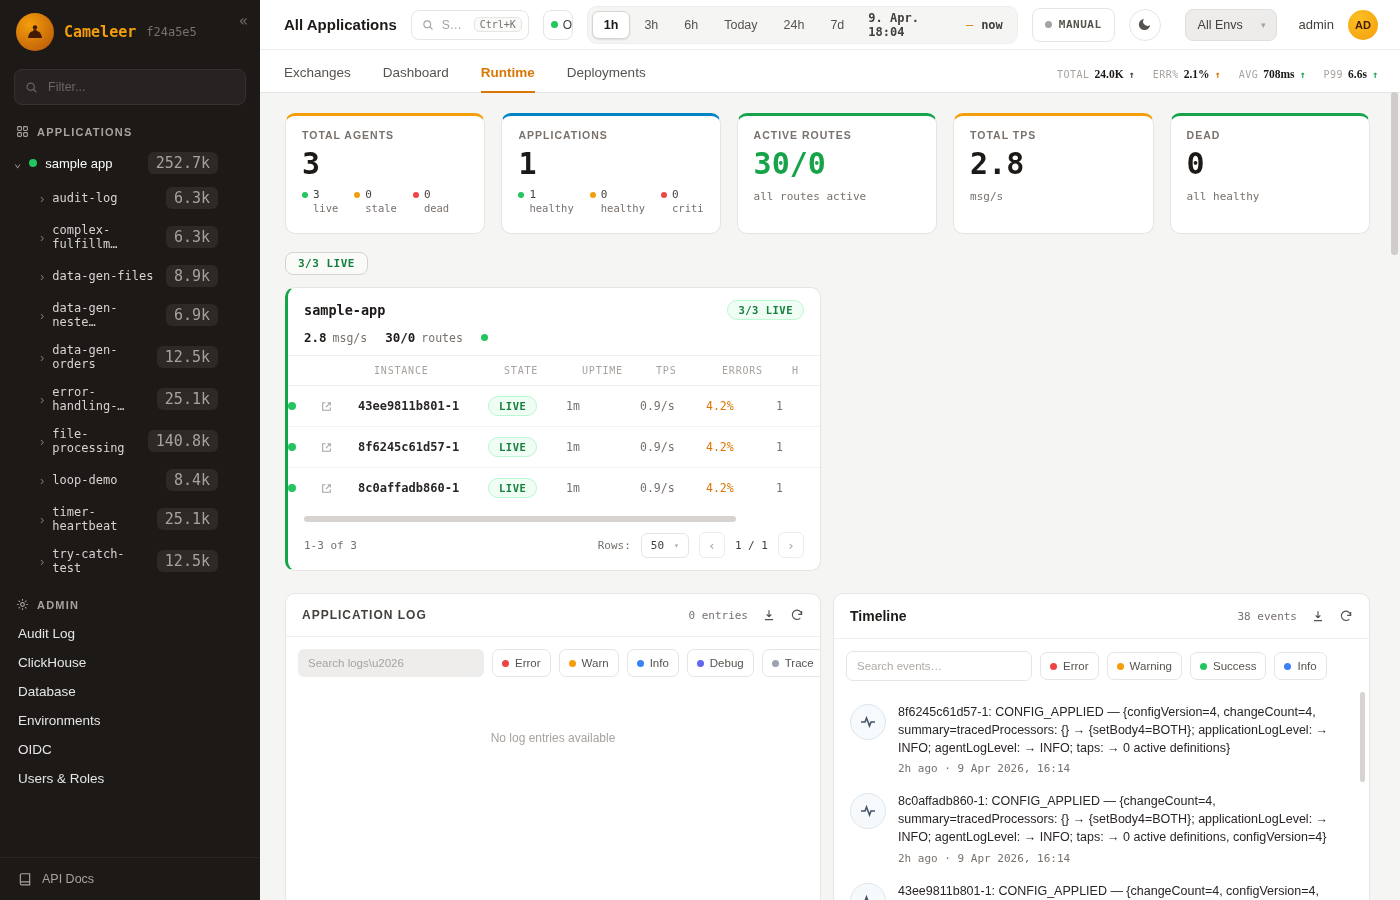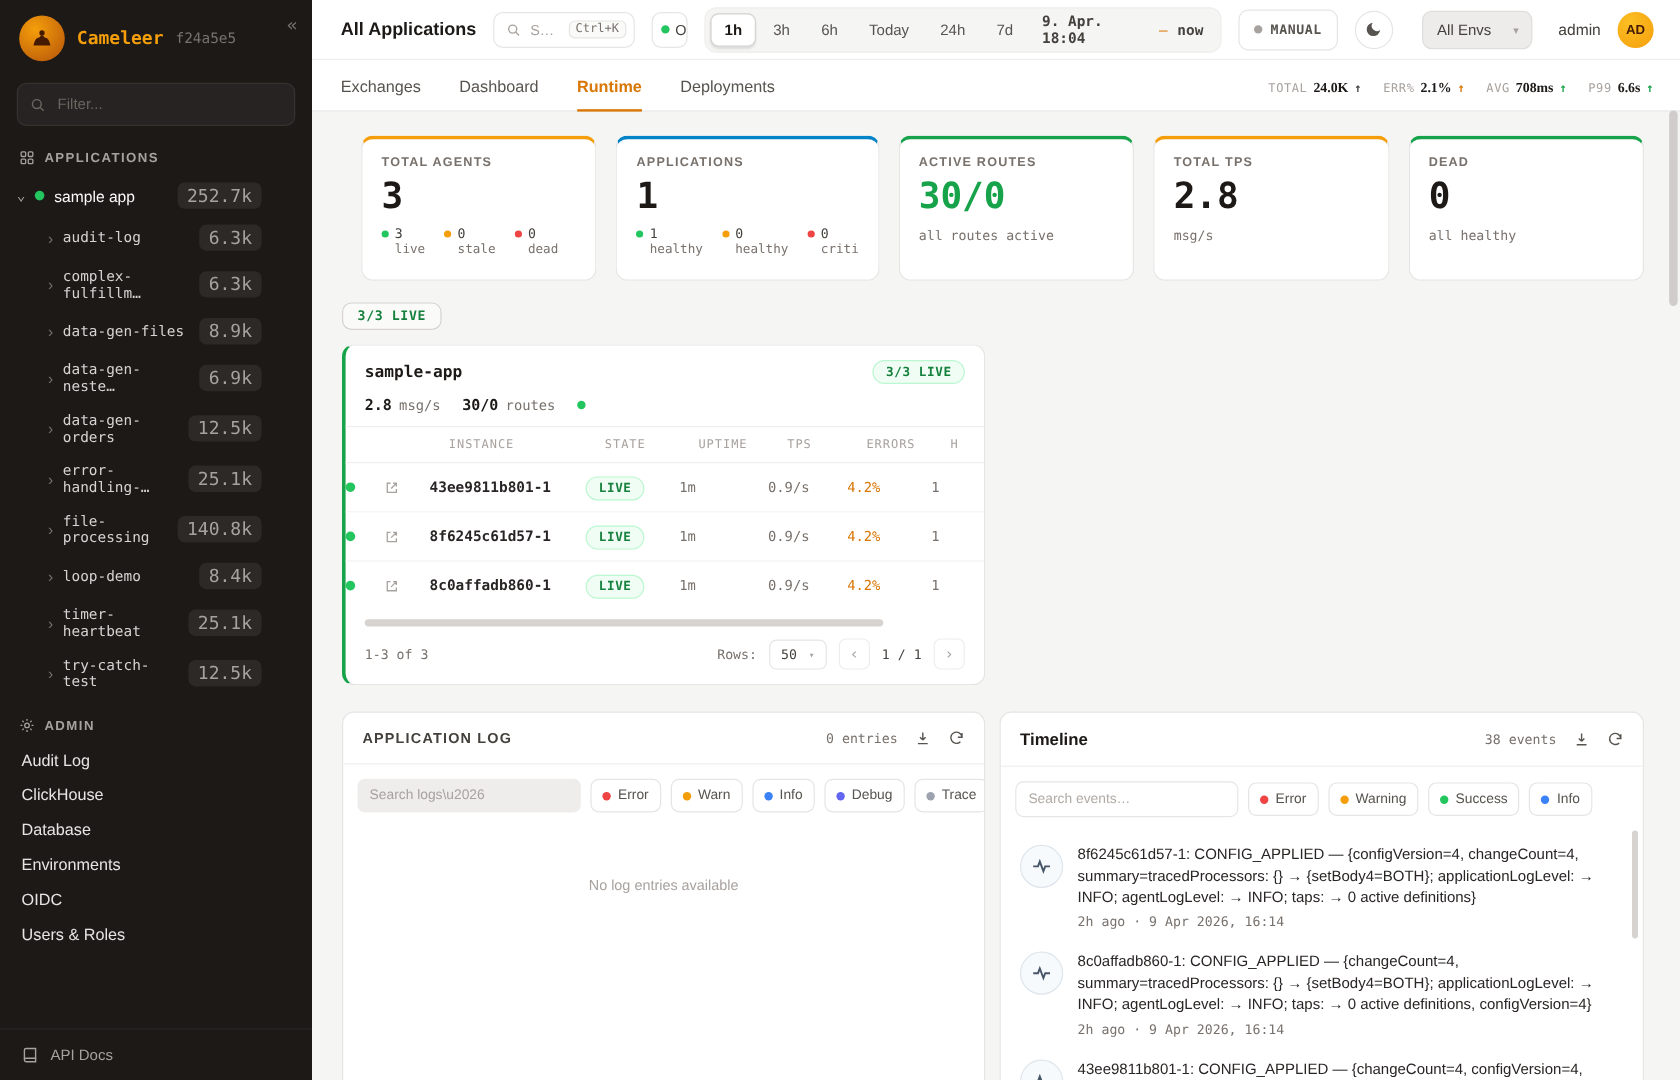--- a/index.html
+++ b/index.html
@@ -58,21 +58,21 @@
   .tab-stats{margin-left:auto;display:flex;align-items:center;gap:18px;padding-bottom:12px;}
   .tstat{display:flex;align-items:baseline;gap:5px;font-family:"DejaVu Sans Mono",monospace;}
   .tstat .lbl{font-size:10px;color:#a8a29e;letter-spacing:.5px;}
   .tstat .val{font-size:11.5px;font-weight:700;color:#1c1917;font-family:Liberation Serif, serif;}
   .tstat .arr{font-size:10px;font-weight:700;}
   .a-dark{color:#44403c;}.a-amber{color:#d97706;}.a-green{color:#16a34a;}
 
   .content{flex:1;min-height:0;padding:20px 30px 0 25px;overflow:hidden;display:flex;flex-direction:column;}
 
   
-  .cards-row{display:flex;gap:16px;flex-shrink:0;margin-left:16px;}
+  .cards-row{display:flex;gap:16px;flex-shrink:0;}
   .stat-card{flex:1;background:#fff;border:1px solid #e7e5e4;border-radius:10px;padding:13px 16px 12px;height:121px;box-sizing:border-box;border-top:3px solid #16a34a;}
   .stat-card.c-amber{border-top-color:#f59e0b;}
   .stat-card.c-blue{border-top-color:#0284c7;}
   .stat-card.c-green{border-top-color:#16a34a;}
   .sc-label{font-size:10.5px;letter-spacing:1px;color:#78716c;font-weight:700;}
   .sc-value{font-family:"DejaVu Sans Mono",monospace;font-size:30px;font-weight:700;color:#1c1917;margin-top:6px;line-height:1.1;}
   .sc-value.green{color:#16a34a;}
   .sc-sub{font-family:"DejaVu Sans Mono",monospace;font-size:11px;color:#78716c;margin-top:10px;}
   .breakdown{display:flex;gap:16px;margin-top:8px;}
   .bd-item{display:flex;flex-direction:column;font-family:"DejaVu Sans Mono",monospace;}

